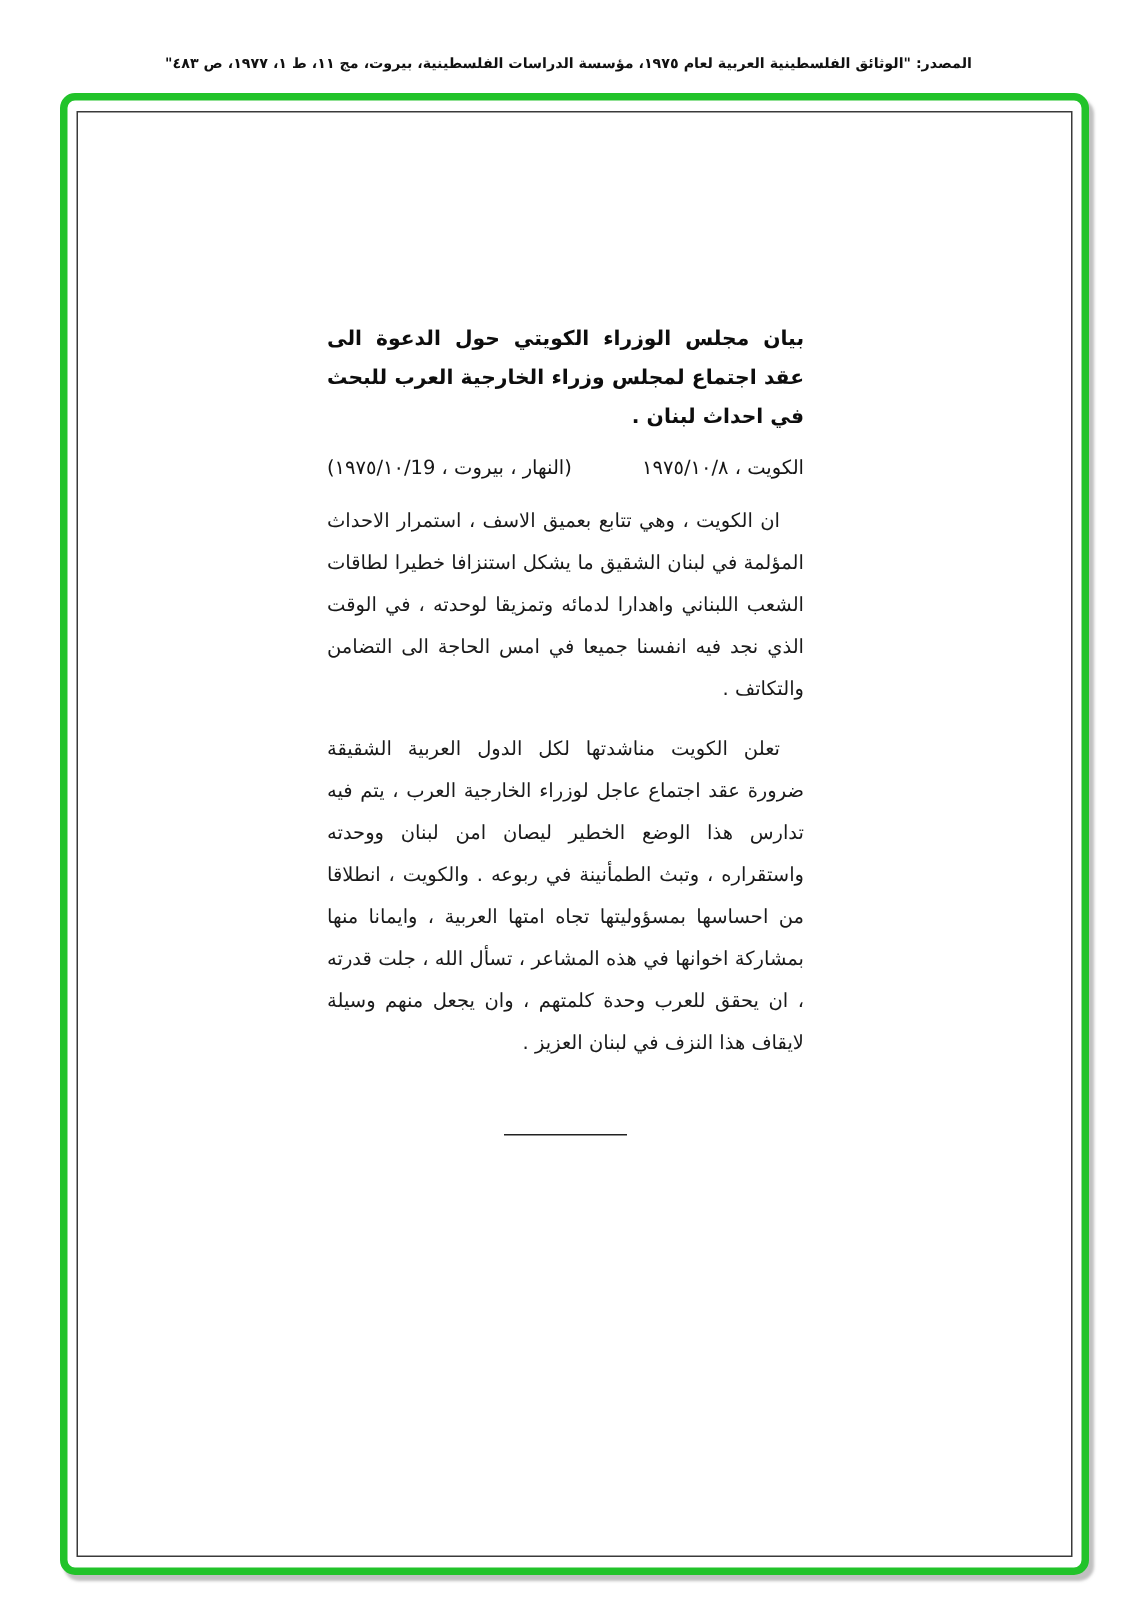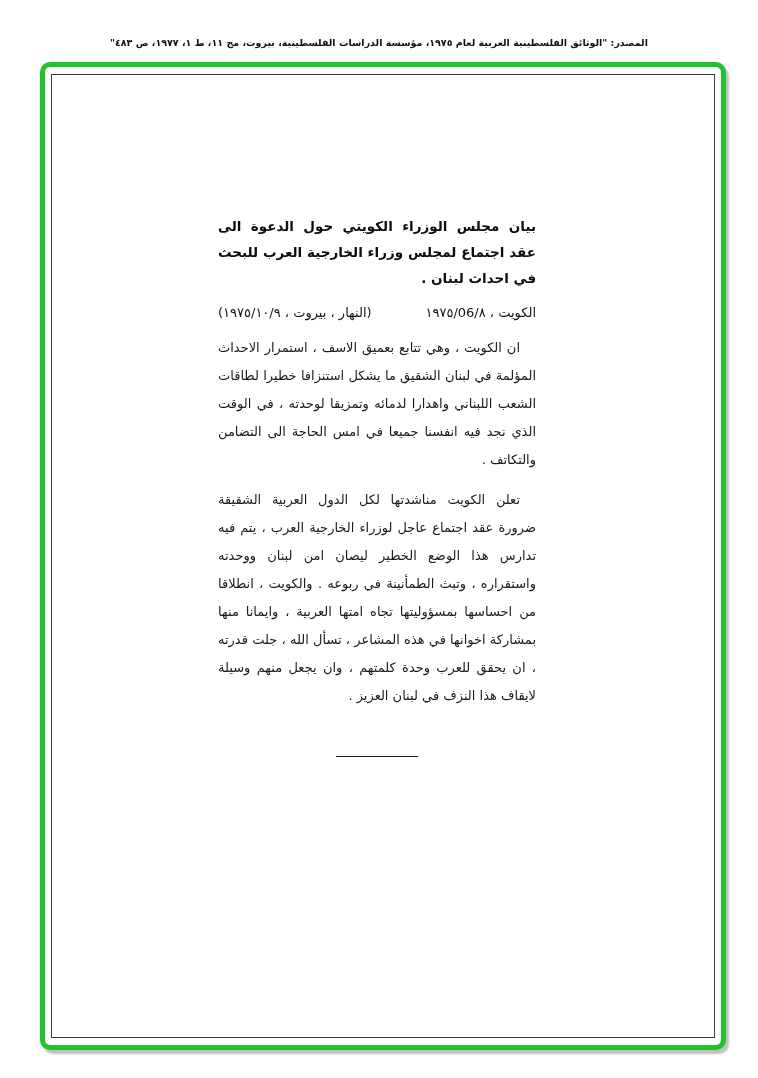--- a/index.html
+++ b/index.html
@@ -111,22 +111,22 @@
   <div class="source-line">المصدر: "الوثائق الفلسطينية العربية لعام ١٩٧٥، مؤسسة الدراسات الفلسطينية، بيروت، مج ١١، ط ١، ١٩٧٧، ص ٤٨٣"</div>
 
   <div class="green-frame">
     <div class="scan-page">
 
       <div class="text-col">
 
         <div class="doc-heading">بيان مجلس الوزراء الكويتي حول الدعوة الى عقد اجتماع لمجلس وزراء الخارجية العرب للبحث في احداث لبنان .</div>
 
         <div class="doc-dateline">
-          <span>الكويت ، ١٩٧٥/06/٨</span>
-          <span>(النهار ، بيروت ، ١٩٧٥/١٠/٩)</span>
+          <span>الكويت ، ١٩٧٥/١٠/٨</span>
+          <span>(النهار ، بيروت ، ١٩٧٥/١٠/19)</span>
         </div>
 
         <p class="doc-par first">ان الكويت ، وهي تتابع بعميق الاسف ، استمرار الاحداث المؤلمة في لبنان الشقيق ما يشكل استنزافا خطيرا لطاقات الشعب اللبناني واهدارا لدمائه وتمزيقا لوحدته ، في الوقت الذي نجد فيه انفسنا جميعا في امس الحاجة الى التضامن والتكاتف .</p>
 
         <p class="doc-par">تعلن الكويت مناشدتها لكل الدول العربية الشقيقة ضرورة عقد اجتماع عاجل لوزراء الخارجية العرب ، يتم فيه تدارس هذا الوضع الخطير ليصان امن لبنان ووحدته واستقراره ، وتبث الطمأنينة في ربوعه . والكويت ، انطلاقا من احساسها بمسؤوليتها تجاه امتها العربية ، وايمانا منها بمشاركة اخوانها في هذه المشاعر ، تسأل الله ، جلت قدرته ، ان يحقق للعرب وحدة كلمتهم ، وان يجعل منهم وسيلة لايقاف هذا النزف في لبنان العزيز .</p>
 
         <hr class="end-rule">
 
       </div>
 

